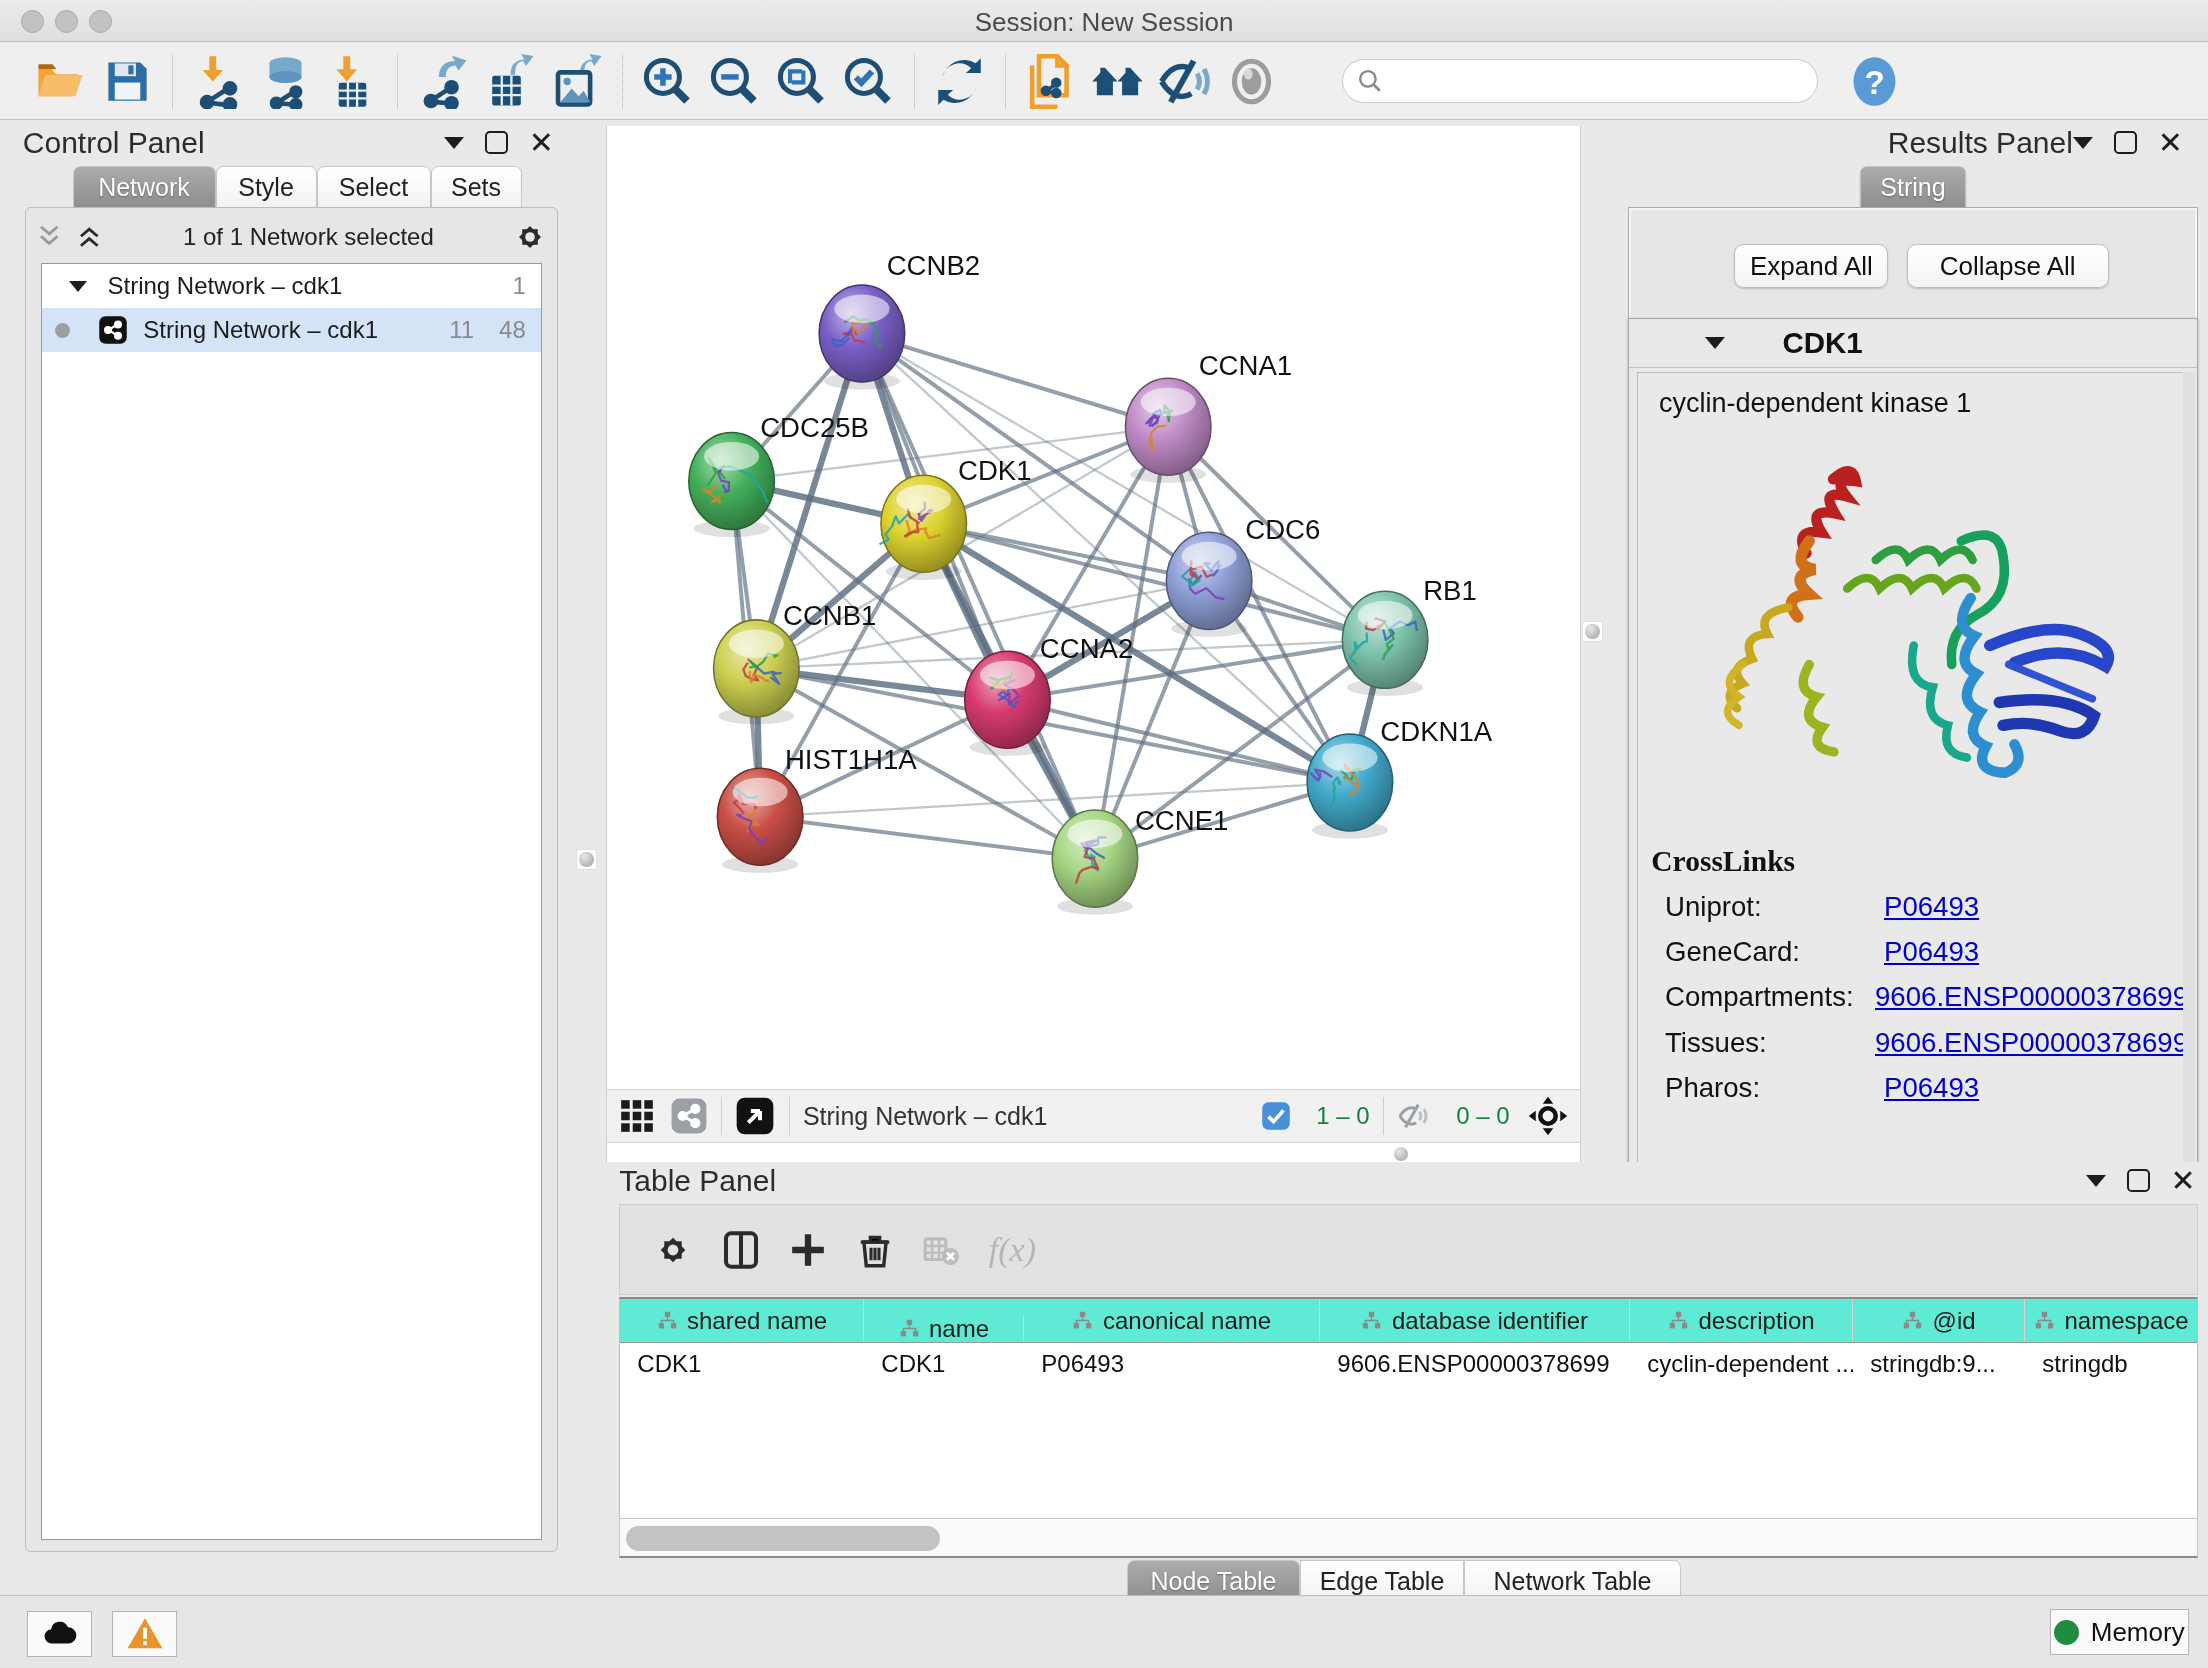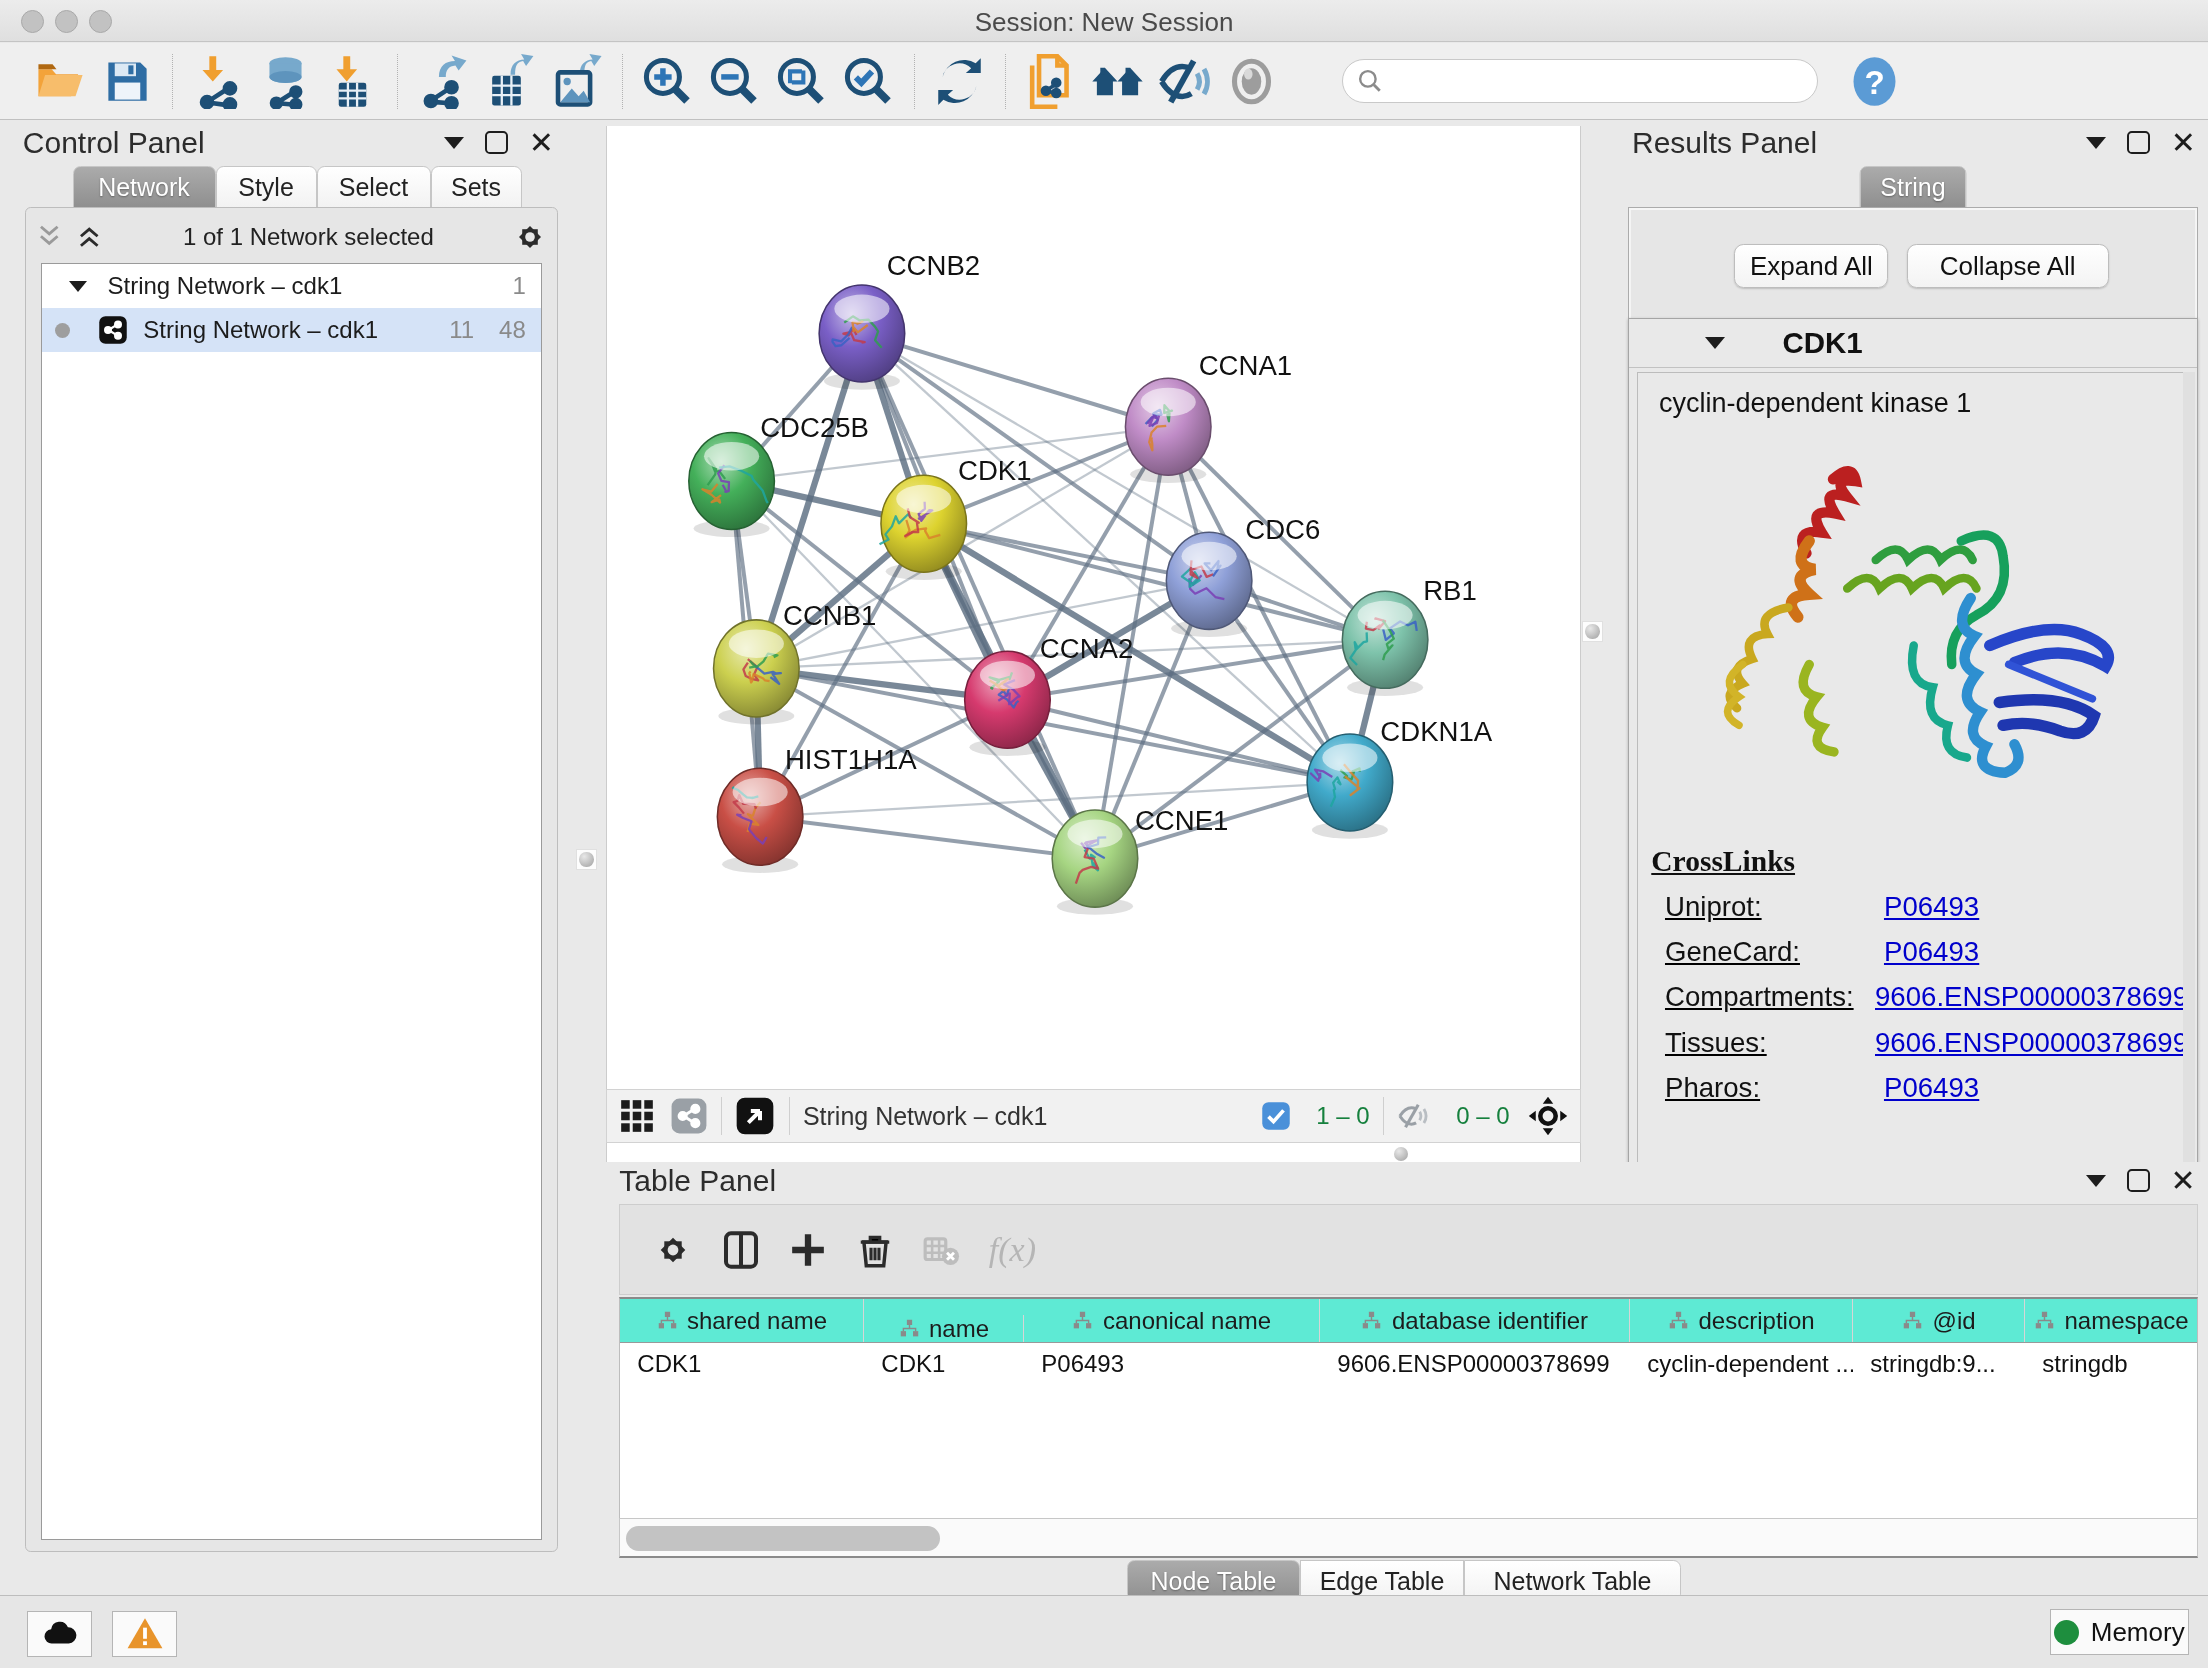--- a/index.html
+++ b/index.html
@@ -41,28 +41,28 @@
   
   .net-canvas{position:absolute;left:606px;top:126px;width:975px;height:1048px;background:#ffffff;border-left:1px solid #cccccc;border-right:1px solid #cccccc;}
   .net-bar{position:absolute;left:606px;top:1089px;width:975px;height:54px;background:#f1f1f1;border:1px solid #d2d2d2;display:flex;align-items:center;padding:0 11.4px;font-size:25px;color:#333;}
   .nb-sep{height:38px;border-left:1px solid #cfcfcf;margin:0 13.3px;}
   .count-txt{color:#15803d;font-size:24px;margin-left:25px;}
   .splitter-handle{position:absolute;width:21px;height:21px;background:#fdfdfd;border:1px solid #e0e0e0;display:flex;align-items:center;justify-content:center;}
   .splitter-dot{width:14.3px;height:14.3px;border-radius:50%;background:radial-gradient(circle at 35% 30%,#e8e8e8,#9f9f9f);}
 
   
   .results-panel{position:absolute;left:1617px;top:122px;width:592px;height:1457px;background:#e9e9e9;}
-  .rp-header{position:absolute;left:15px;right:13px;top:3.8px;height:34px;display:flex;align-items:center;justify-content:space-between;}
+  .rp-header{position:absolute;left:15px;right:26px;top:3.8px;height:34px;display:flex;align-items:center;justify-content:flex-end;}
   .rp-tab{position:absolute;left:50%;transform:translateX(-50%);top:44px;width:107px;}
   .rp-buttons-box{position:absolute;left:11.4px;right:11.4px;top:85px;height:114px;background:#e6e6e6;border:1.9px solid #ababab;box-shadow:0 0 0 1.9px #f6f6f6 inset;}
   .rp-btn{height:44px;background:linear-gradient(#ffffff,#f3f3f3);border:1px solid #bdbdbd;border-radius:9.5px;font-size:26px;color:#111;display:flex;align-items:center;justify-content:center;box-shadow:0 1px 1.9px rgba(0,0,0,.18);}
   .rp-section{position:absolute;left:11.4px;right:11.4px;top:196px;height:927px;background:#e9e9e9;border:1.9px solid #a5a5a5;box-shadow:0 1px 2.9px rgba(0,0,0,.25);}
   .rp-sec-head{display:flex;align-items:center;height:49px;border-bottom:1px solid #c2c2c2;}
   .rp-inner{position:absolute;left:7.6px;right:7.6px;top:53px;bottom:9.5px;background:#e9e9e9;border:1px solid #bcbcbc;}
-  .xl{font-family:"Liberation Serif","DejaVu Serif",serif;text-decoration:underline;}
+  .xl{font-family:"Liberation Serif","DejaVu Serif",serif;}
   .xl-row{display:flex;font-size:27.6px;margin:13.3px 0 13.3px 27px;}
   .xl-label{width:219px;color:#111;}
   .xl-link{color:#0000cc;text-decoration:underline;}
 
   
   .table-panel{position:absolute;left:606px;top:1162px;width:1603px;height:433px;background:#e9e9e9;}
   .tp-header{position:absolute;left:13.3px;right:13.3px;top:1.9px;height:34px;display:flex;align-items:center;justify-content:space-between;}
   .tp-toolbar{position:absolute;left:13.3px;right:11.4px;top:42px;height:91px;background:#e2e2e2;border:1px solid #cdcdcd;display:flex;align-items:center;gap:28.5px;padding-left:34px;}
   .tp-table{position:absolute;left:13.3px;right:11.4px;top:135px;height:221px;background:#fff;border-top:2.9px solid #8a8a8a;border-left:1px solid #bdbdbd;border-right:1px solid #bdbdbd;overflow:hidden;}
   .tp-thead{display:flex;height:44px;background:#5eead4;border-bottom:1.9px solid #999;}

